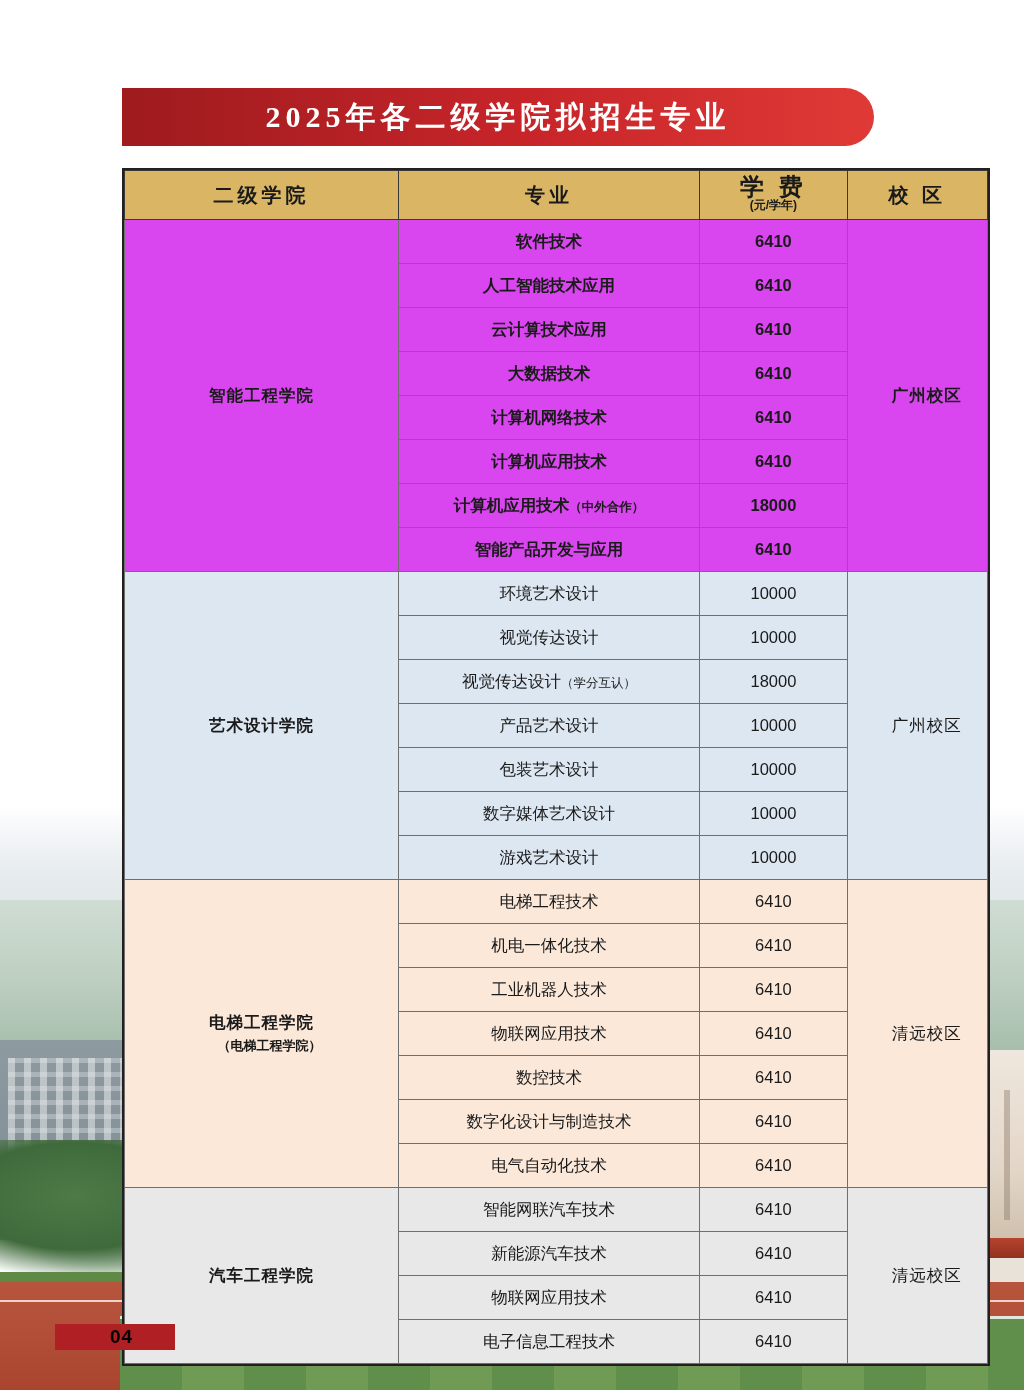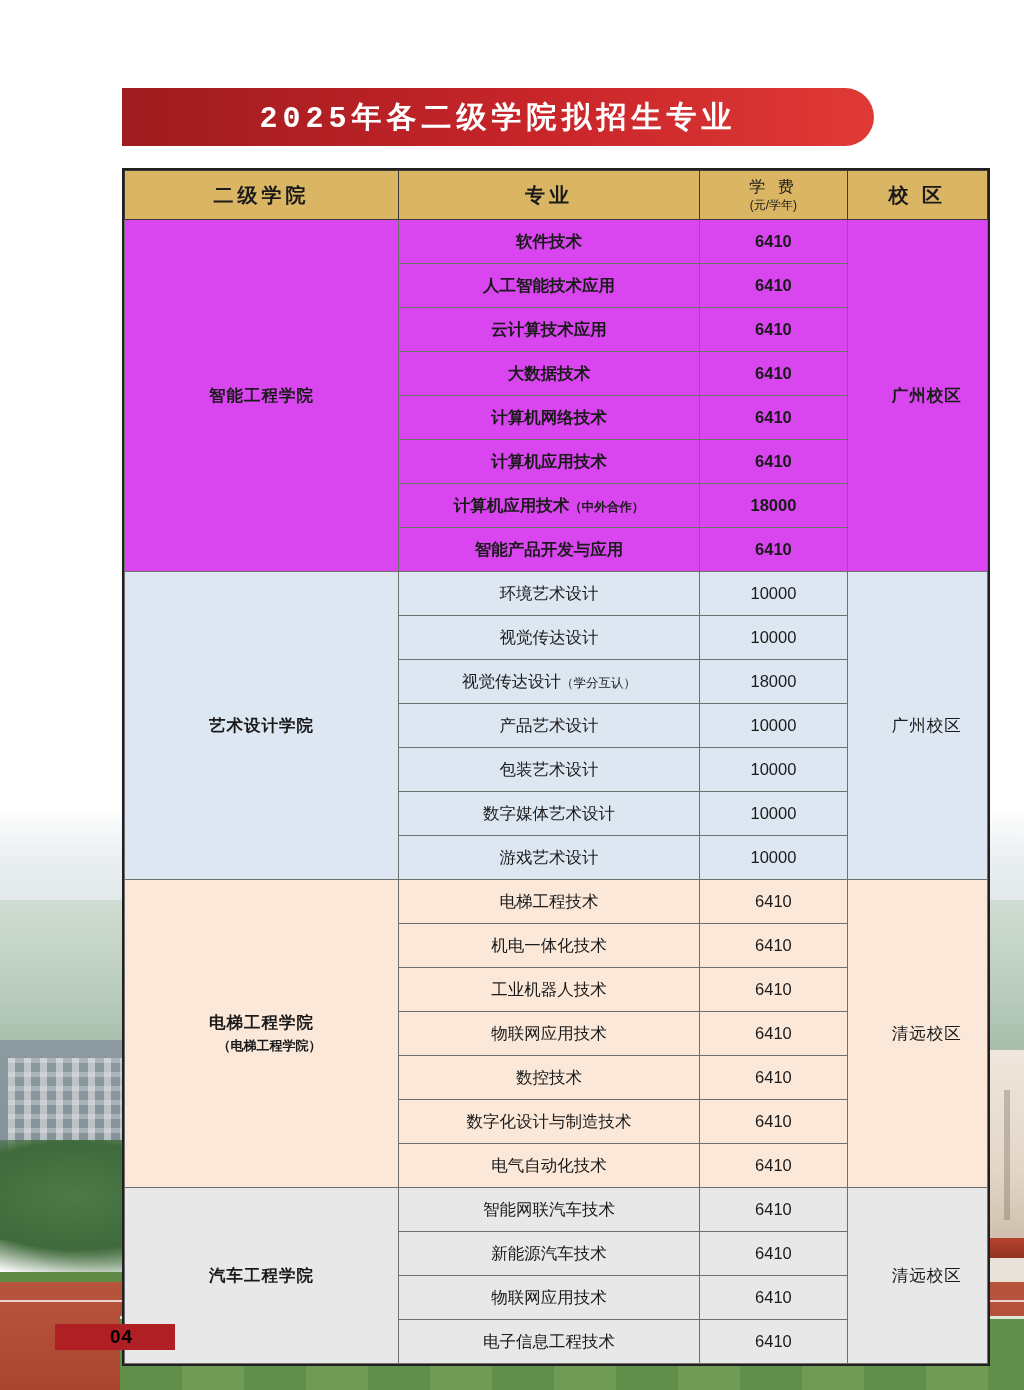--- a/index.html
+++ b/index.html
@@ -162,21 +162,21 @@
     border-bottom-right-radius: 29px;
     display: flex;
     align-items: center;
     justify-content: center;
   }
   .banner-text {
     color: #ffffff;
     font-size: 30px;
     font-weight: bold;
     letter-spacing: 5px;
-    font-family: Liberation Mono, monospace;
+    font-family: Liberation Serif, serif;
   }
 
   
   .table-wrap {
     position: absolute;
     left: 122px;
     top: 168px;
     width: 868px;
     z-index: 3;
     border: 2px solid #231f20;
@@ -203,29 +203,29 @@
     letter-spacing: 4px;
     border-color: #3a3a3a;
   }
   .col-college { width: 238px; }
   .col-major   { width: 262px; }
   .col-fee     { width: 128px; }
   .col-campus  { width: 122px; }
 
   .fee-head-main {
     display: block;
-    font-size: 16px;
-    font-weight: normal;
+    font-size: 24px;
+    font-weight: bold;
     letter-spacing: 4px;
     line-height: 20px;
   }
   .fee-head-sub {
     display: block;
     font-size: 12px;
-    font-weight: normal;
+    font-weight: bold;
     letter-spacing: 0;
     line-height: 16px;
   }
 
   table.majors tbody td {
     height: 41px;
     font-size: 16.5px;
   }
   td.college-cell {
     font-size: 20px;

